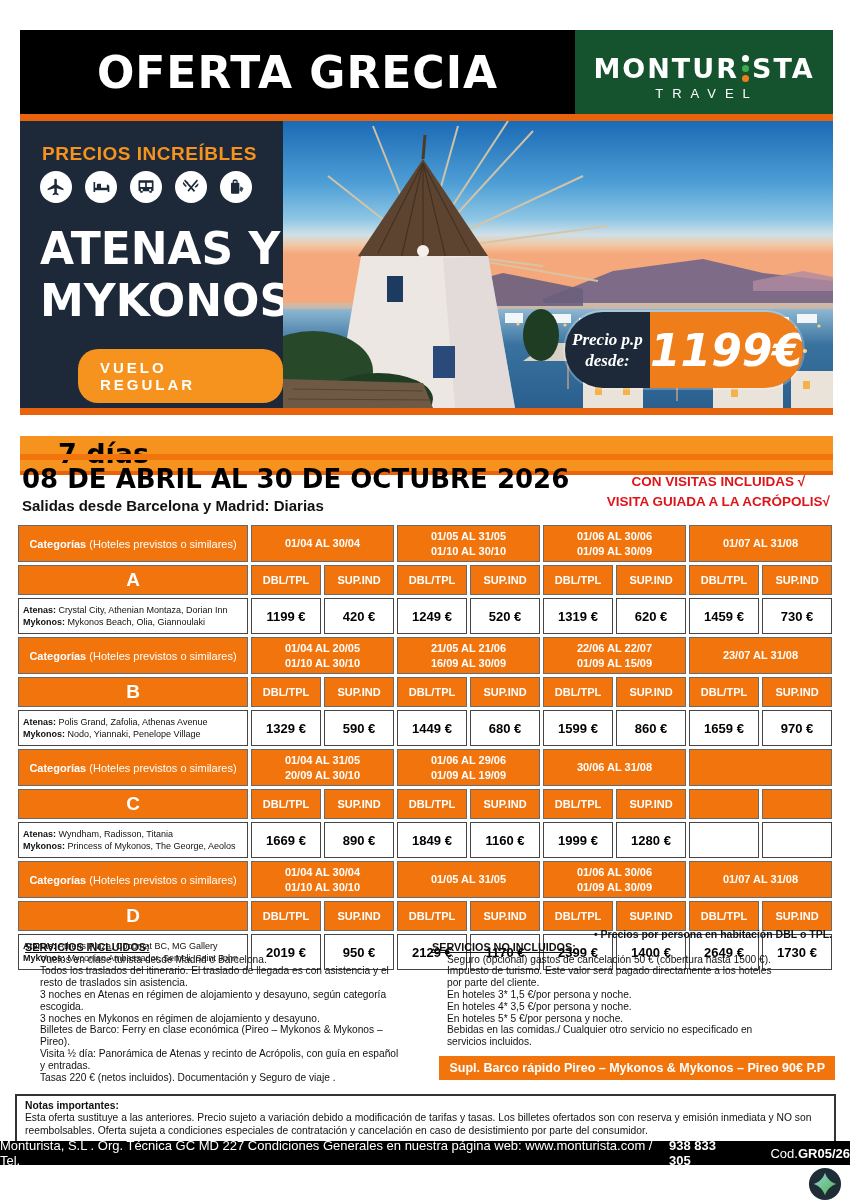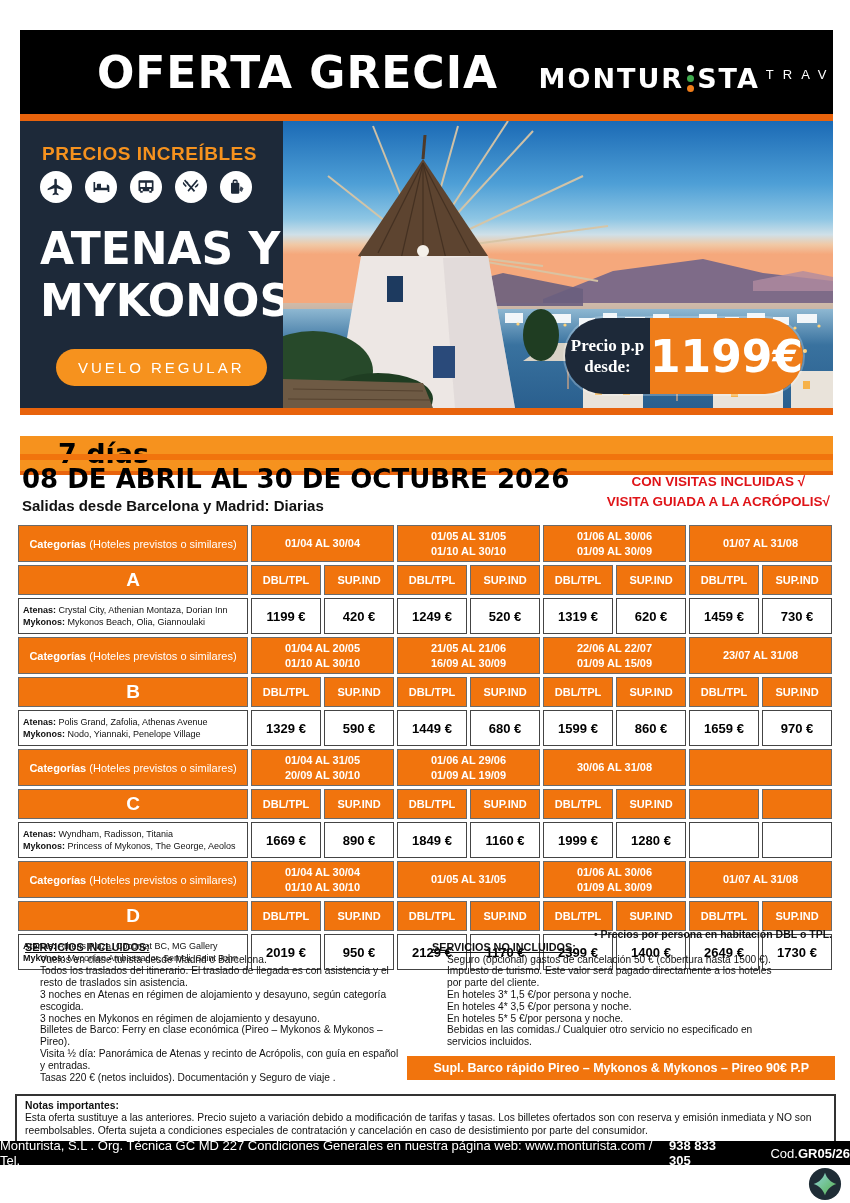--- a/index.html
+++ b/index.html
@@ -3,46 +3,46 @@
 <meta charset="utf-8">
 <style>
   html,body{margin:0;padding:0;background:#fff;}
   body{font-family:"Liberation Sans",sans-serif;-webkit-font-smoothing:antialiased;}
   #page{position:relative;width:850px;height:1203px;background:#fff;overflow:hidden;}
 
   
   .header{position:absolute;left:20px;top:30px;right:17px;height:85px;display:flex;}
   .header-title-box{flex:1;background:#000;display:flex;align-items:center;justify-content:center;}
   .header-title{color:#fff;font-family:"DejaVu Sans",sans-serif;font-weight:800;font-size:44px;letter-spacing:1px;}
-  .logo-box{width:258px;background:#000000;display:flex;align-items:center;justify-content:center;}
+  .logo-box{width:258px;background:#14532d;display:flex;flex-direction:column;align-items:center;justify-content:center;}
   .logo-line{display:flex;align-items:flex-end;}
   .logo-word{color:#fff;font-family:"DejaVu Sans",sans-serif;font-weight:700;font-size:27px;letter-spacing:2px;line-height:1;}
   .logo-dots{display:flex;flex-direction:column;align-items:center;justify-content:flex-end;margin:0 3px 0 3px;height:38px;}
   .logo-dots i{display:block;width:7px;height:7px;border-radius:50%;margin-top:3px;}
   .dot-w{background:#ffffff;}.dot-g{background:#3faa4e;}.dot-o{background:#ef7d1a;}
   .logo-sub{color:#fff;font-size:13px;letter-spacing:9px;margin-top:4px;margin-left:6px;}
 
   .rule{position:absolute;left:20px;right:17px;height:7px;background:#e8630c;}
   .rule-top{top:114px;}
   .rule-hero-bottom{top:408px;}
   .rule-thin{top:454px;height:6px;background:#f1740d;}
 
   
   .hero{position:absolute;left:20px;top:121px;right:17px;height:287px;display:flex;}
   .hero-left{width:263px;background:#1d2939;position:relative;flex-shrink:0;}
   .hero-tagline{position:absolute;left:22px;top:22px;color:#f6921e;font-weight:800;font-size:19px;letter-spacing:.5px;}
   .hero-icons{position:absolute;left:20px;top:50px;display:flex;gap:13px;}
   .hicon{width:32px;height:32px;border-radius:50%;background:#fff;display:flex;align-items:center;justify-content:center;}
   .hicon svg{display:block;}
   .hero-title{position:absolute;left:20px;top:102px;color:#fff;font-family:"DejaVu Sans",sans-serif;font-weight:800;font-size:44px;line-height:1.18;letter-spacing:0px;}
-  .hero-pill{position:absolute;left:36px;top:228px;background:#f6921e;color:#fff;font-weight:400;font-size:15px;letter-spacing:3px;padding:10px 22px;border-radius:20px;}
+  .hero-pill{position:absolute;left:58px;top:228px;background:#f6921e;color:#fff;font-weight:700;font-size:15px;letter-spacing:3px;padding:10px 22px;border-radius:20px;}
   .hero-photo{position:relative;flex:1;overflow:hidden;}
   .hero-photo svg.scene{position:absolute;left:0;top:0;width:100%;height:100%;}
 
-  .price-badge{position:absolute;right:30px;bottom:14px;width:238px;height:76px;display:flex;border-radius:38px;overflow:hidden;box-shadow:0 0 0 2px rgba(255,255,255,.25);}
+  .price-badge{position:absolute;right:30px;bottom:20px;width:238px;height:76px;display:flex;border-radius:38px;overflow:hidden;box-shadow:0 0 0 2px rgba(255,255,255,.25);font-style:italic;}
   .price-left{width:104px;background:#1d2939;display:flex;flex-direction:column;align-items:center;justify-content:center;color:#fff;font-family:"Liberation Serif",serif;font-weight:700;font-size:17px;line-height:1.25;}
   .price-right{flex:1;background:#ef7d1a;display:flex;align-items:center;justify-content:center;color:#fff;font-family:"DejaVu Sans",sans-serif;font-weight:800;font-size:44px;}
 
   
   .band{position:absolute;left:20px;right:17px;top:415px;height:35px;background:#f6921e;border-bottom:4px solid #e8630c;display:flex;align-items:center;margin-top:21px;}
   .band-days{color:#000;font-weight:800;font-size:27px;margin-left:38px;font-family:"DejaVu Sans",sans-serif;}
   .band-desc{color:#000;font-weight:700;font-size:17px;margin-left:55px;}
 
   
   .dates-heading{position:absolute;left:22px;top:464px;color:#000;font-family:"DejaVu Sans",sans-serif;font-weight:800;font-size:26px;letter-spacing:0;}
@@ -67,21 +67,21 @@
 
   .table-footnote{position:absolute;right:18px;top:928px;font-weight:700;font-size:10.5px;color:#111;}
 
   
   .svc{position:absolute;top:941px;font-size:10.2px;color:#111;line-height:1.16;}
   .svc-left{left:25px;width:405px;}
   .svc-right{left:432px;width:403px;text-align:justify;}
   .svc-heading{font-weight:700;text-decoration:underline;font-size:10.8px;margin-bottom:0;}
   .svc-body{white-space:pre-line;margin-left:15px;}
 
-  .supplement{position:absolute;right:15px;top:1056px;background:#f1740d;color:#fff;font-weight:700;font-size:12.5px;padding:5px 26px;}
+  .supplement{position:absolute;right:15px;top:1056px;background:#f1740d;color:#fff;font-weight:700;font-size:12.5px;padding:5px 10px;}
 
   
   .notes-box{position:absolute;left:15px;top:1094px;right:14px;border:2px solid #333;padding:4px 8px 6px 8px;font-size:10.3px;color:#111;}
   .notes-heading{font-weight:700;margin-bottom:1px;}
   .notes-body{white-space:pre-line;text-align:justify;line-height:1.25;}
 
   
   .footer{position:absolute;left:0;right:0;top:1141px;height:24px;background:#000;color:#fff;display:flex;align-items:center;justify-content:center;font-size:13px;}
   .footer b{font-weight:700;}
   .footer .cod{margin-left:30px;}

